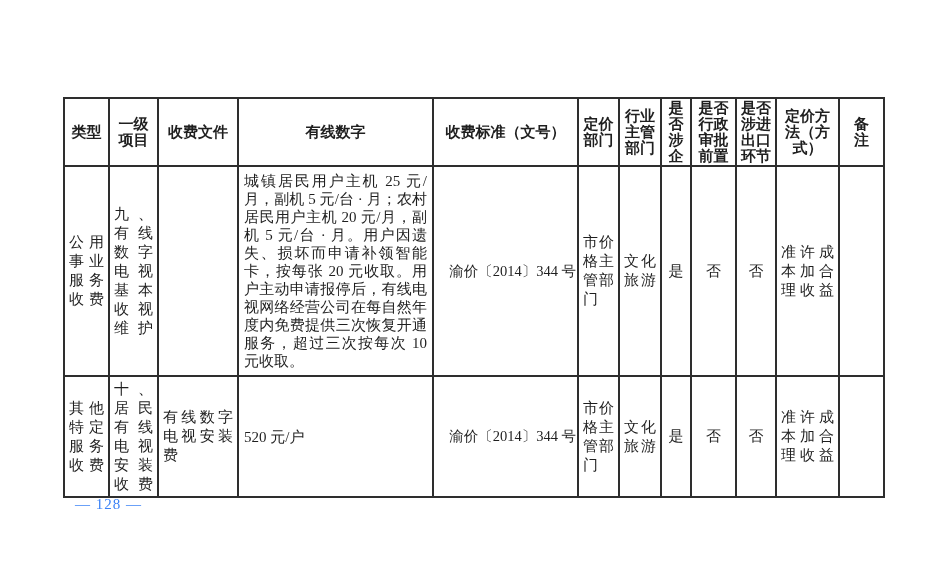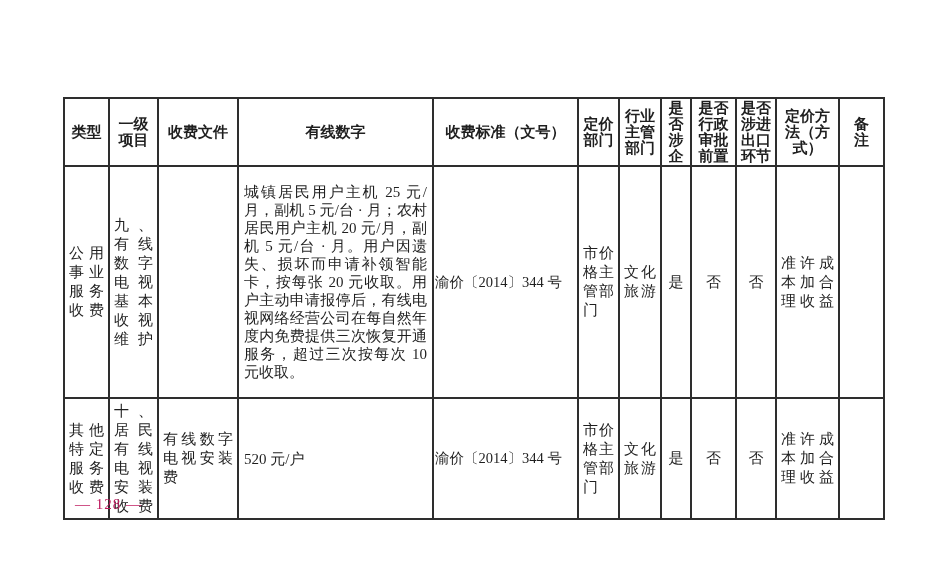--- a/index.html
+++ b/index.html
@@ -43,32 +43,32 @@
     white-space:pre-line;
     text-align:justify;
     text-align-last:justify;
     text-justify:distribute;
   }
   td.center { text-align:center; }
   td.std {
     text-align:justify;
     text-justify:distribute;
     line-height:18px;
-    padding:16px 5px;
+    padding:5px 5px;
   }
   td.std-top { vertical-align:top; }
   td.doc {
-    text-align:left;
+    text-align:right;
     white-space:nowrap;
     font-size:14.5px;
     padding:1px 1px;
   }
   .footer {
     position:absolute; left:75px; top:496px;
-    font-size:15px; color:#be185d;
+    font-size:15px; color:#3b82f6;
     letter-spacing:1px;
   }
 </style>
 </head>
 <body>
 
 <div class="page">
 
   <table class="fee">
     <colgroup>

